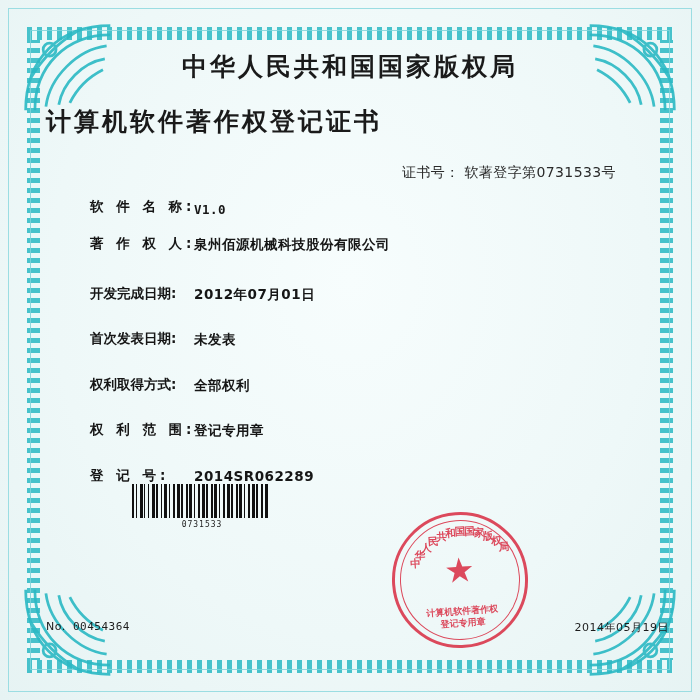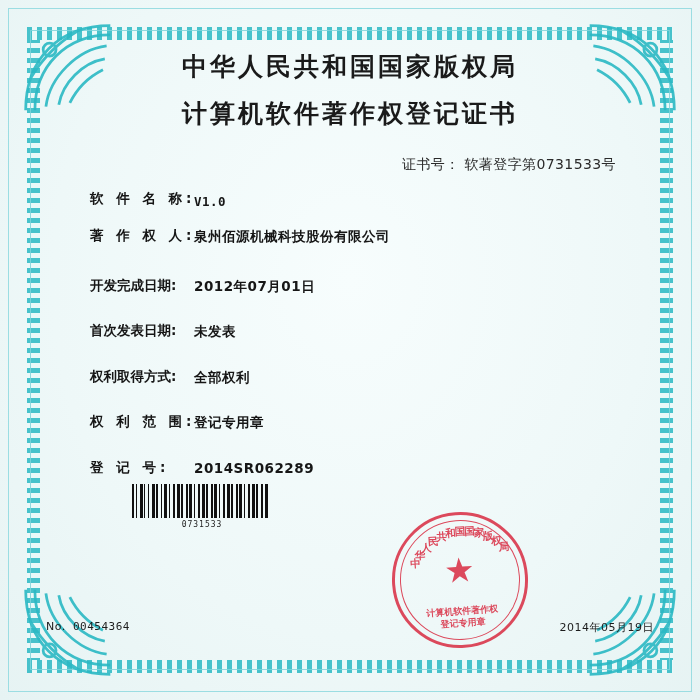--- a/index.html
+++ b/index.html
@@ -77,26 +77,26 @@
   .title-main {
     text-align: center;
     font-family: "DejaVu Sans", "Liberation Sans", sans-serif;
     font-size: 25px;
     font-weight: bold;
     letter-spacing: 3px;
     color: #1a1a1a;
     margin-top: 10px;
   }
   .title-sub {
-    text-align: center;
+    text-align: left;
     font-size: 25px;
     font-weight: bold;
     letter-spacing: 3px;
     color: #1a1a1a;
-    margin-top: 14px;
+    margin-top: 22px;
   }
 
   .cert-no {
     text-align: right;
     font-size: 14px;
     color: #2a2a2a;
     margin-top: 26px;
     padding-right: 38px;
     letter-spacing: .4px;
   }
@@ -231,21 +231,21 @@
     text-align: center;
     font-size: 9px;
     font-weight: bold;
     line-height: 1.35;
   }
 
   
   .footer {
     position: absolute;
     left: 46px;
-    right: 46px;
+    right: 31px;
     top: 620px;
     display: flex;
     justify-content: space-between;
     font-size: 11px;
     color: #1c1c1c;
     gap: 16px;
   }
   .footer .no {
     font-family: "DejaVu Sans Mono", "Liberation Mono", monospace;
     letter-spacing: .5px;

